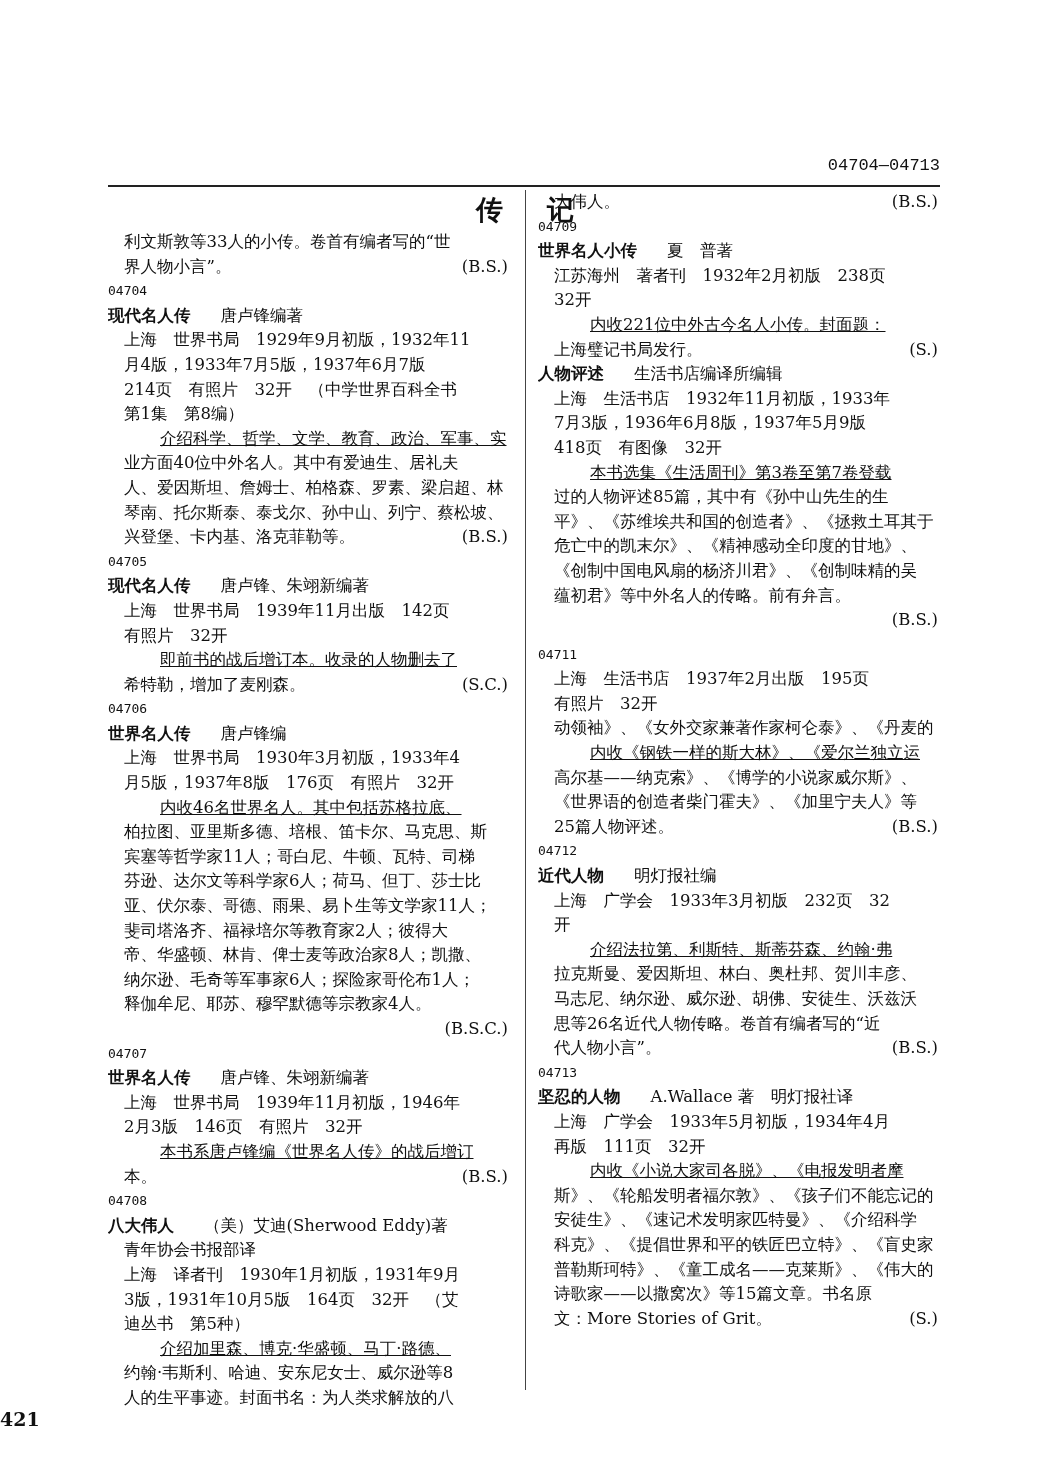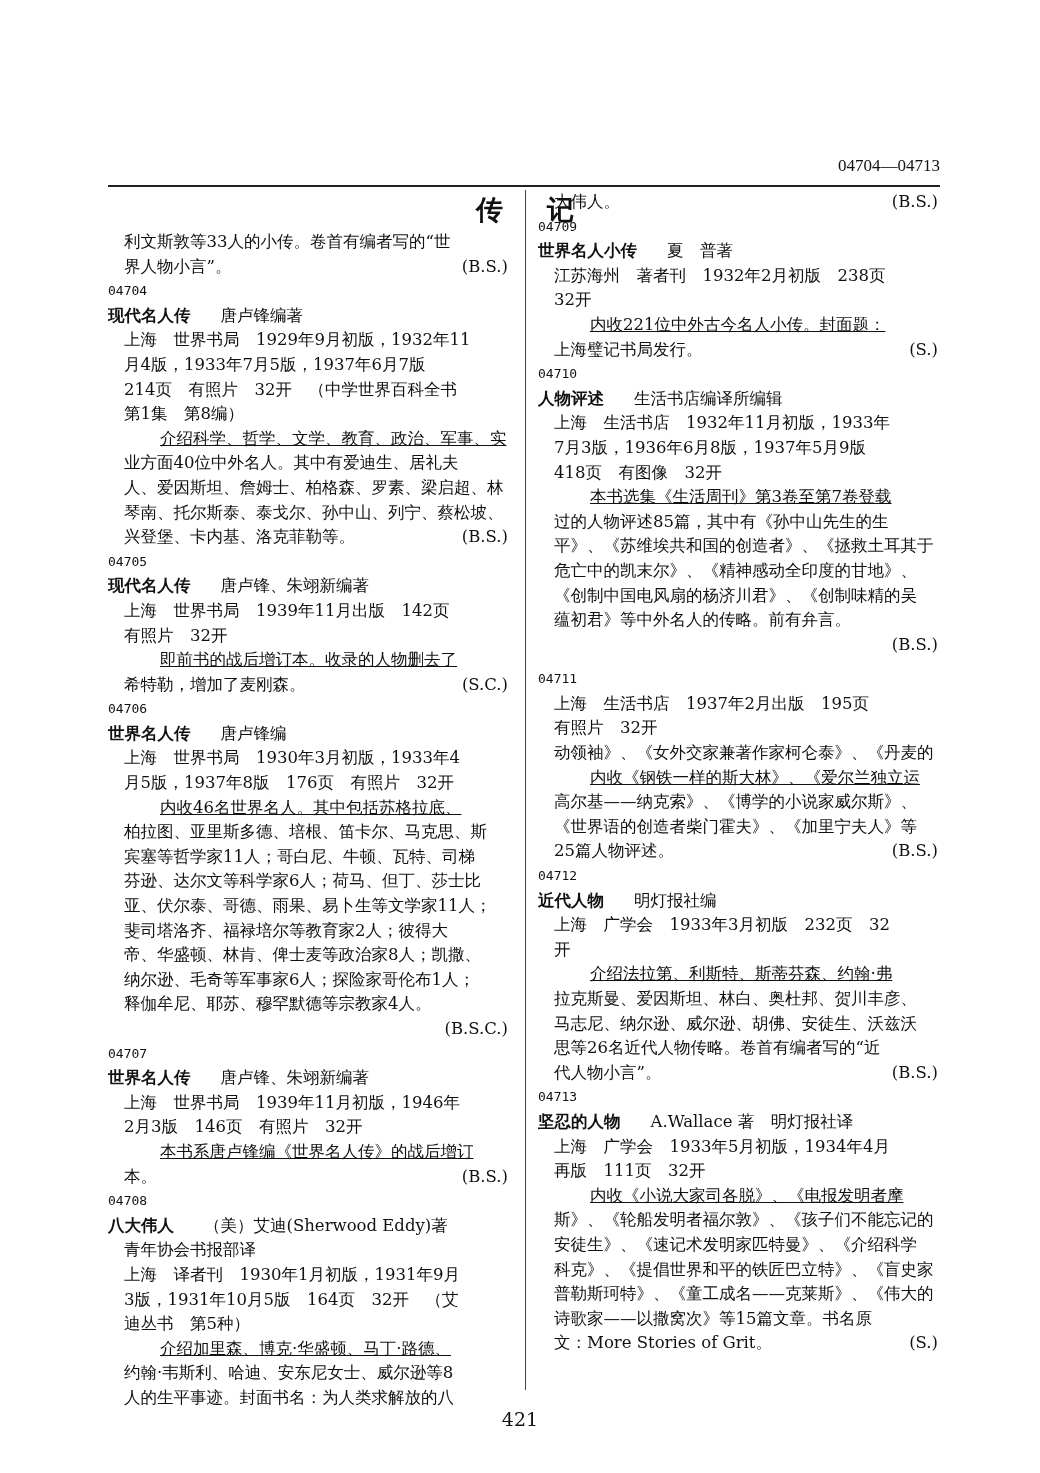--- a/index.html
+++ b/index.html
@@ -1,35 +1,35 @@
 <!DOCTYPE html>
 <html><head>
 <meta charset="utf-8">
 <style>
   html, body { margin:0; padding:0; background:#ffffff; }
   body { width:1040px; height:1473px; position:relative; overflow:hidden;
          font-family:"DejaVu Serif", "Liberation Serif", serif; color:#111; }
   .header { position:absolute; top:150px; left:108px; width:832px; height:34px; }
   .header .title { position:absolute; left:368px; top:4px; font-size:27px; font-weight:bold; letter-spacing:44px;margin-top:38px; }
-  .header .range { position:absolute; right:0; top:6px; font-family:Liberation Serif, serif; font-size:17px; }
+  .header .range { position:absolute; right:0; top:6px; font-family:Liberation Mono, monospace; font-size:17px; }
   .hrule { position:absolute; top:185px; left:108px; width:832px; height:0; border-top:2px solid #222; }
   .vrule { position:absolute; top:190px; left:525px; width:0; height:1200px; border-left:1px solid #444; }
   .col { position:absolute; top:190px; width:400px; font-size:16.5px; line-height:24.6px; }
   .col.left { left:108px;margin-top:40px; }
   .col.right { left:538px; }
   .line { white-space:nowrap; overflow:hidden; position:relative; height:24.6px; }
   .ind1 { padding-left:16px; }
   .ind2 { padding-left:52px;text-decoration:underline; }
   .entry-no { font-family:"DejaVu Sans Mono","Liberation Mono",monospace; font-size:13px; }
   .entry-title { font-weight:bold; font-family:Liberation Serif, serif; }
   .author { margin-left:30px; }
   .src { position:absolute; right:0; top:0; }
   .src-only { text-align:right; }
   .gap { height:10px; }
-  .pageno { position:absolute; top:1408px; left:0; width:1040px; text-align:center; font-size:19px; font-weight:normal; }
+  .pageno { position:absolute; top:1408px; left:0; width:1040px; font-size:19px; font-weight:bold; }
 </style>
 </head>
 <body>
 
 <div class="header">
   <span class="title">传记</span>
   <span class="range">04704—04713</span>
 </div>
 <div class="hrule"></div>
 <div class="vrule"></div>
@@ -93,21 +93,20 @@
 <div class="col right">
   <div class="line ind1"><span>大伟人。</span><span class="src">(B.S.)</span></div>
 
   <div class="line entry-no">04709</div>
   <div class="line"><span class="entry-title">世界名人小传</span><span class="author">夏　普著</span></div>
   <div class="line ind1">江苏海州　著者刊　1932年2月初版　238页</div>
   <div class="line ind1">32开</div>
   <div class="line ind2">内收221位中外古今名人小传。封面题：</div>
   <div class="line ind1"><span>上海璧记书局发行。</span><span class="src">(S.)</span></div>
 
-  <div class="line entry-no">04710</div>
   <div class="line"><span class="entry-title">人物评述</span><span class="author">生活书店编译所编辑</span></div>
   <div class="line ind1">上海　生活书店　1932年11月初版，1933年</div>
   <div class="line ind1">7月3版，1936年6月8版，1937年5月9版</div>
   <div class="line ind1">418页　有图像　32开</div>
   <div class="line ind2">本书选集《生活周刊》第3卷至第7卷登载</div>
   <div class="line ind1">过的人物评述85篇，其中有《孙中山先生的生</div>
   <div class="line ind1">平》、《苏维埃共和国的创造者》、《拯救土耳其于</div>
   <div class="line ind1">危亡中的凯末尔》、《精神感动全印度的甘地》、</div>
   <div class="line ind1">《创制中国电风扇的杨济川君》、《创制味精的吴</div>
   <div class="line ind1">蕴初君》等中外名人的传略。前有弁言。</div>

